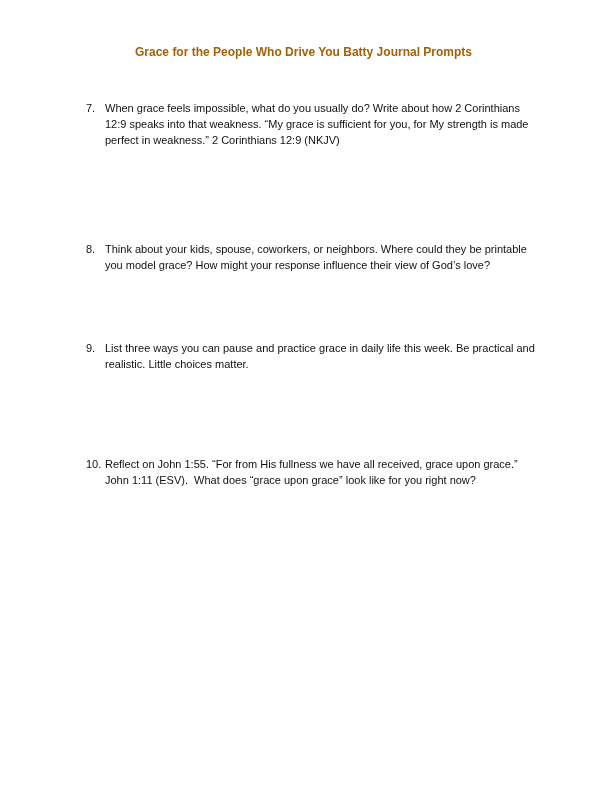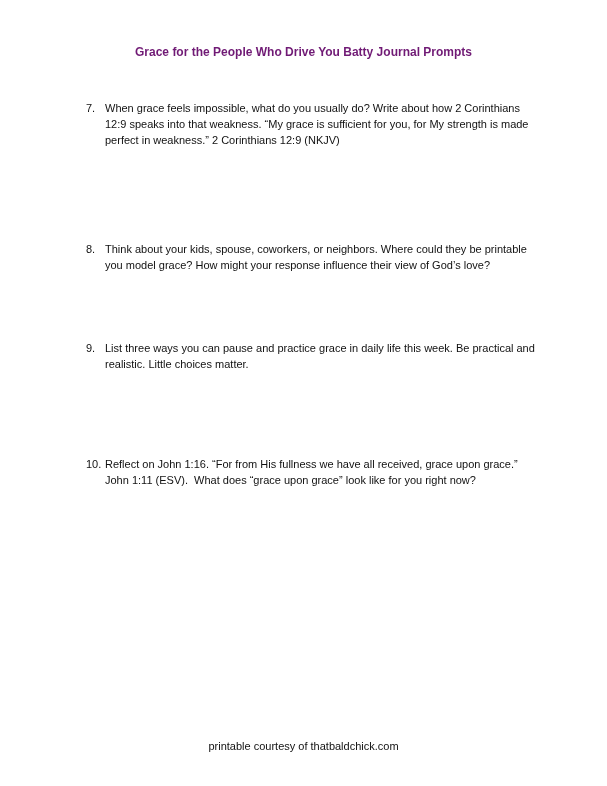--- a/index.html
+++ b/index.html
@@ -19,21 +19,21 @@
   .title {
     position: absolute;
     top: 44px;
     left: 0;
     width: 100%;
     margin: 0;
     text-align: center;
     font-size: 12px;
     line-height: 17px;
     font-weight: bold;
-    color: #701a75;
+    color: #a16207;
   }
   .prompt {
     position: absolute;
     left: 86px;
     display: flex;
     align-items: flex-start;
     font-size: 11px;
     line-height: 16px;
   }
   .p7  { top: 100px; }
@@ -84,18 +84,17 @@
     <p class="ptext"><b>Think about your kids, spouse, coworkers, or neighbors.</b><span class="body-text"> Where could they be printable you model grace? How might your response influence their view of God’s love?</span></p>
   </div>
 
   <div class="prompt p9">
     <span class="num">9.</span>
     <p class="ptext"><b>List three ways you can pause and practice grace in daily life this week.</b><span class="body-text"> Be practical and realistic. Little choices matter.</span></p>
   </div>
 
   <div class="prompt p10">
     <span class="num">10.</span>
-    <p class="ptext"><b>Reflect on John 1:16.</b><span class="body-text"> “For from His fullness we have all received, grace upon grace.” John 1:11 (ESV).  What does “grace upon grace” look like for you right now?</span></p>
+    <p class="ptext"><b>Reflect on John 1:55.</b><span class="body-text"> “For from His fullness we have all received, grace upon grace.” John 1:11 (ESV).  What does “grace upon grace” look like for you right now?</span></p>
   </div>
 
-  <div class="footer">printable courtesy of thatbaldchick.com</div>
 
 </div>
 
 </body></html>

